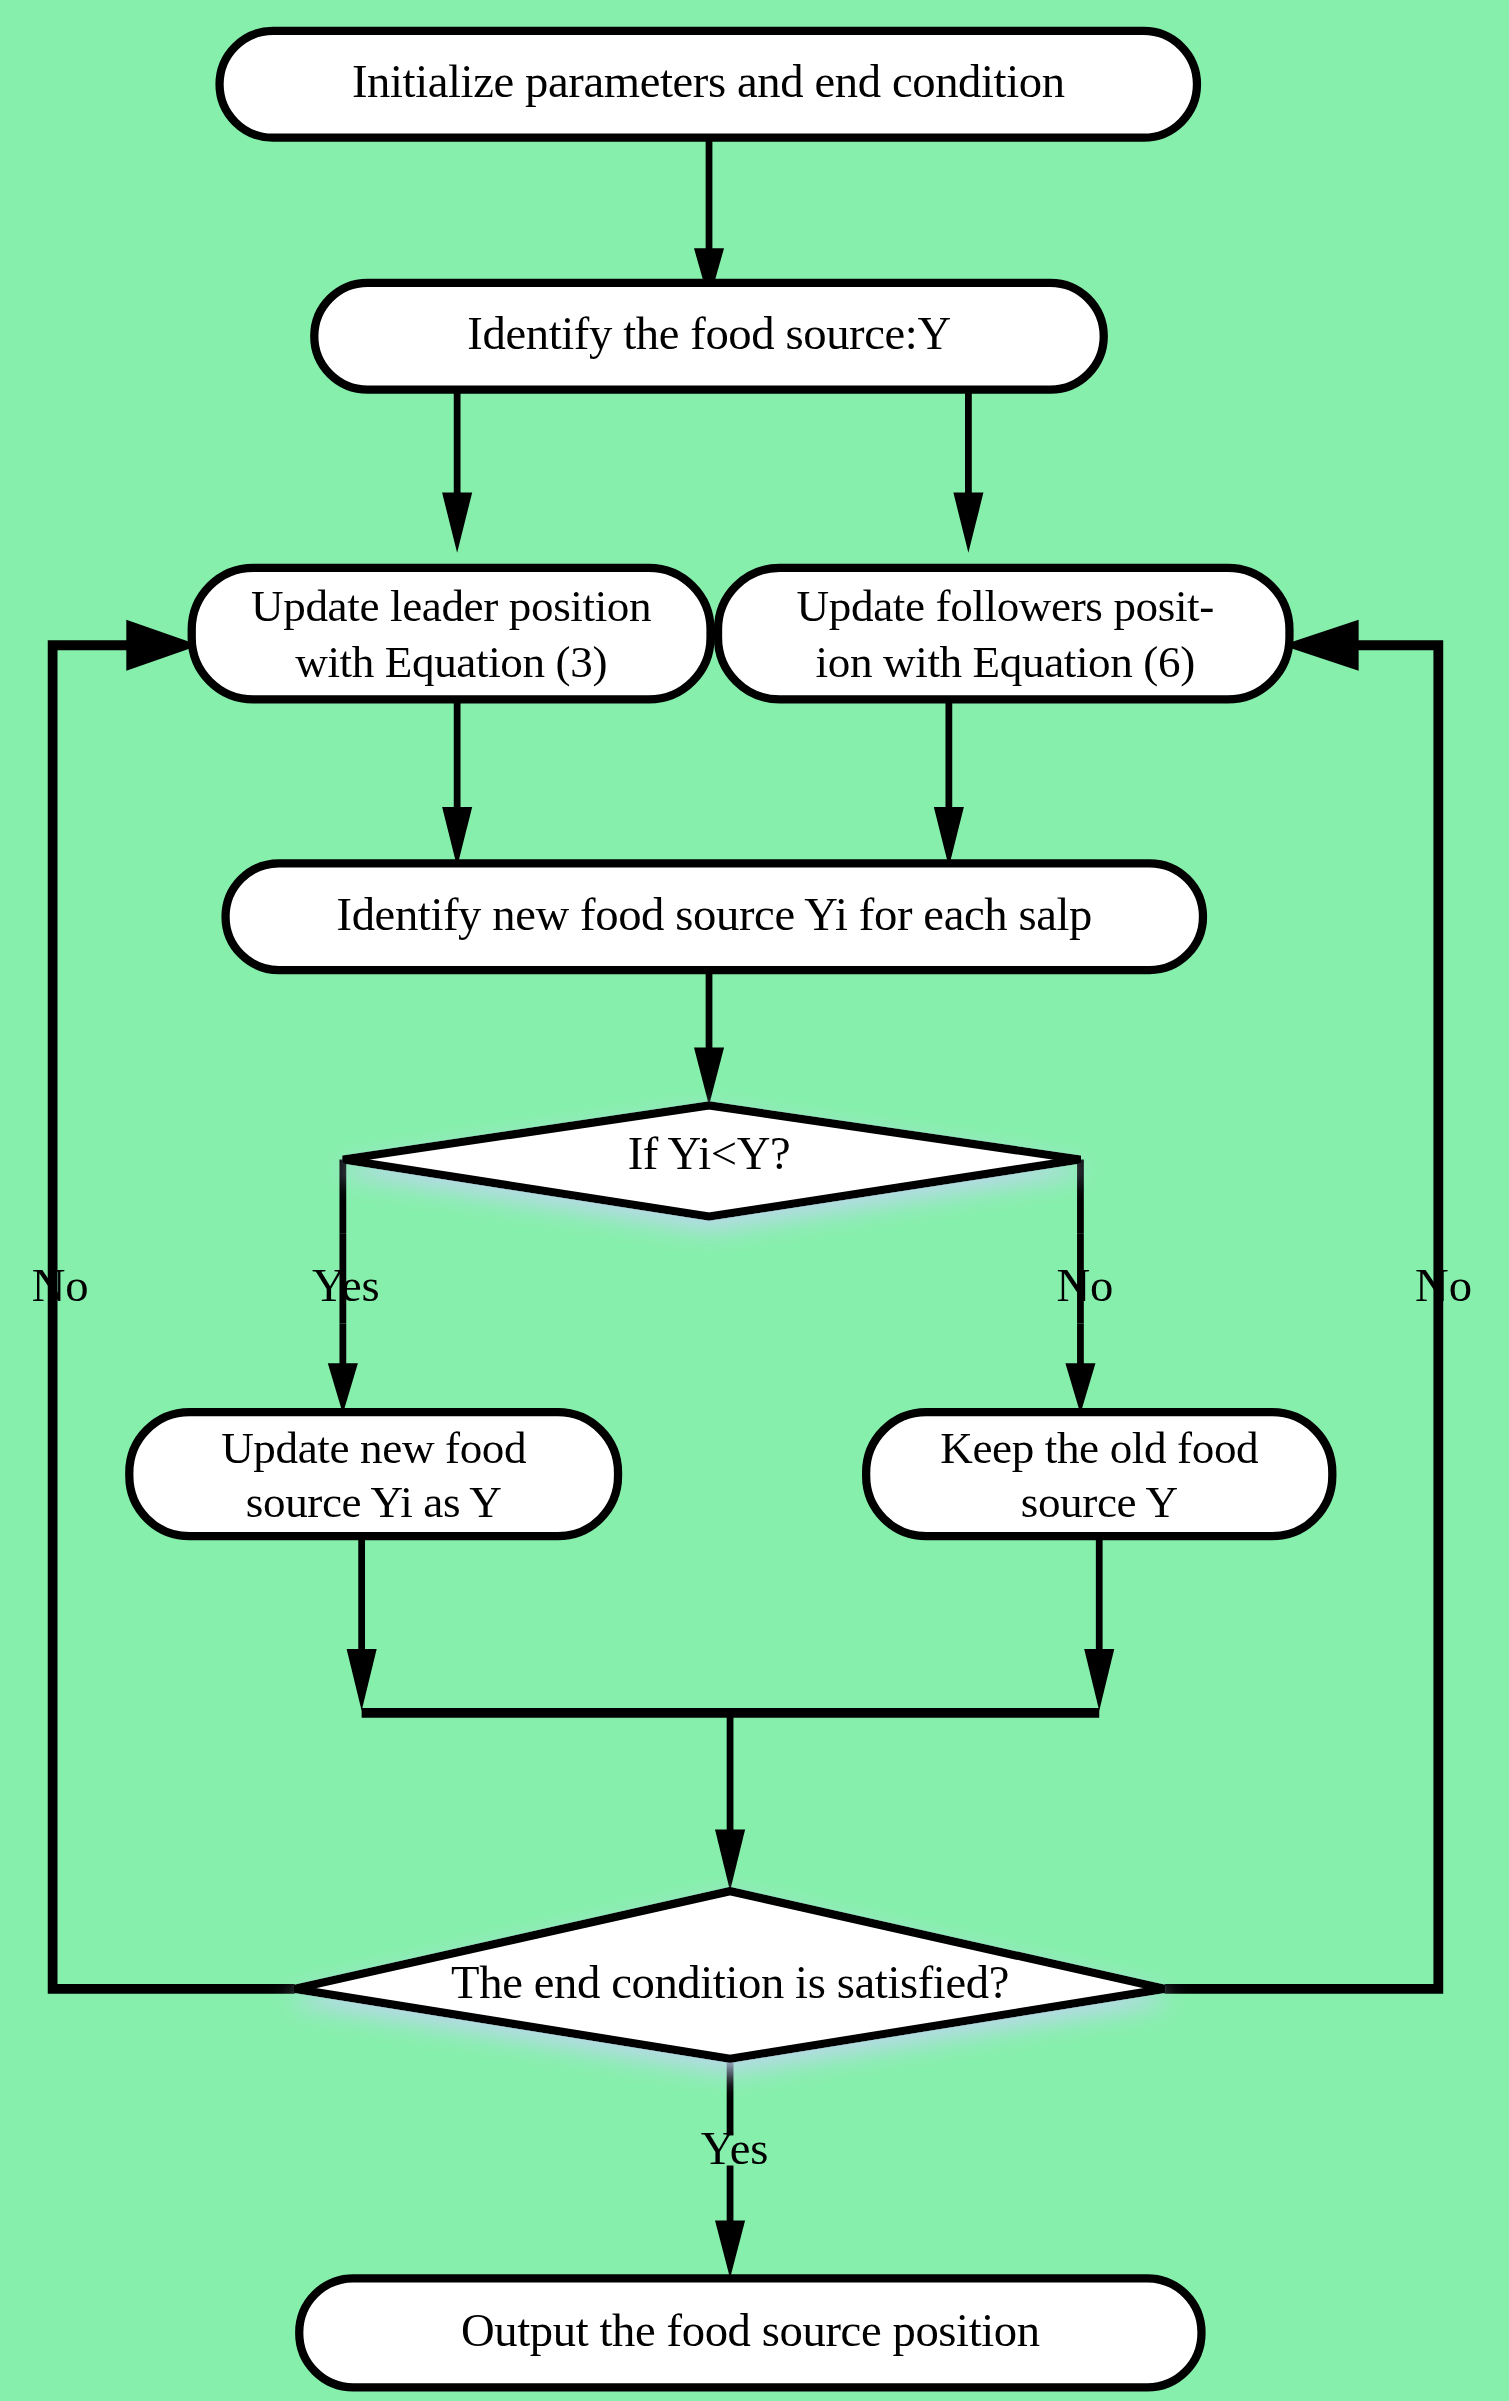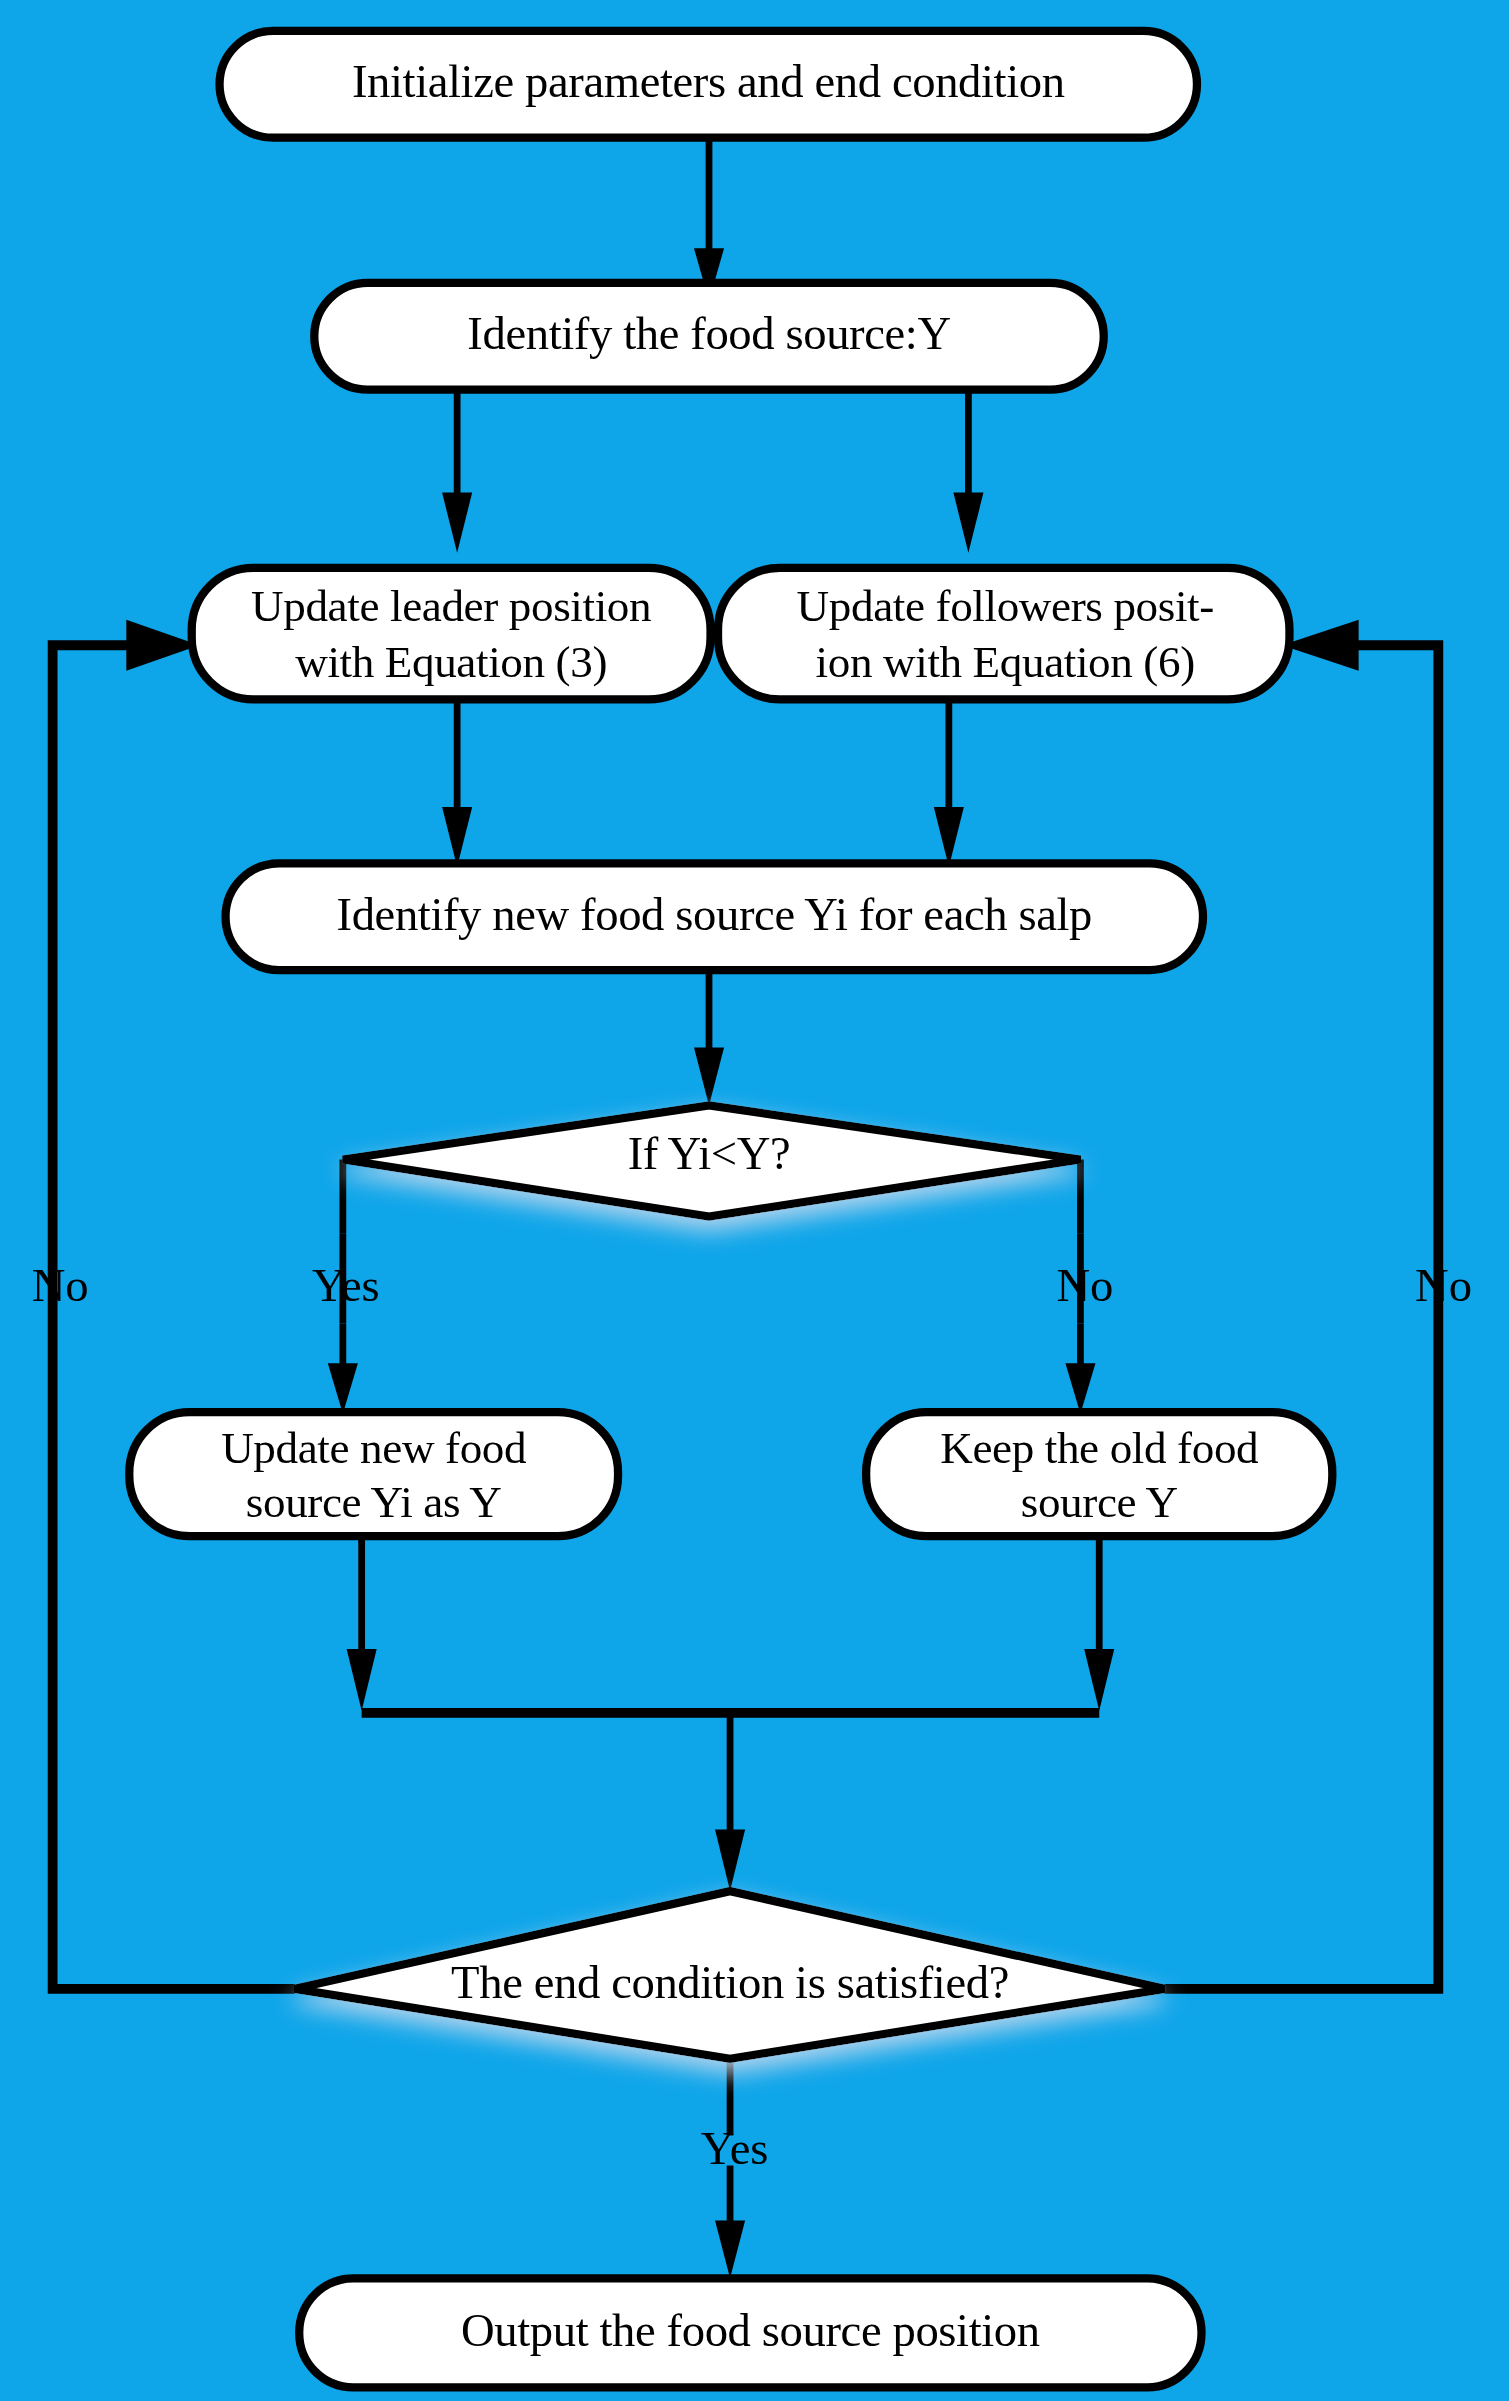--- a/index.html
+++ b/index.html
@@ -10,21 +10,21 @@
   body {
     width: 1509px;
     height: 2401px;
     font-family: "Liberation Serif", "DejaVu Serif", serif;
     overflow: hidden;
   }
   #flowchart-root {
     position: relative;
     width: 1509px;
     height: 2401px;
-    background: #0ea5e9;
+    background: #86efac;
   }
   svg#flow-svg {
     position: absolute;
     top: 0;
     left: 0;
     width: 1509px;
     height: 2401px;
     display: block;
   }
   .node-text {

